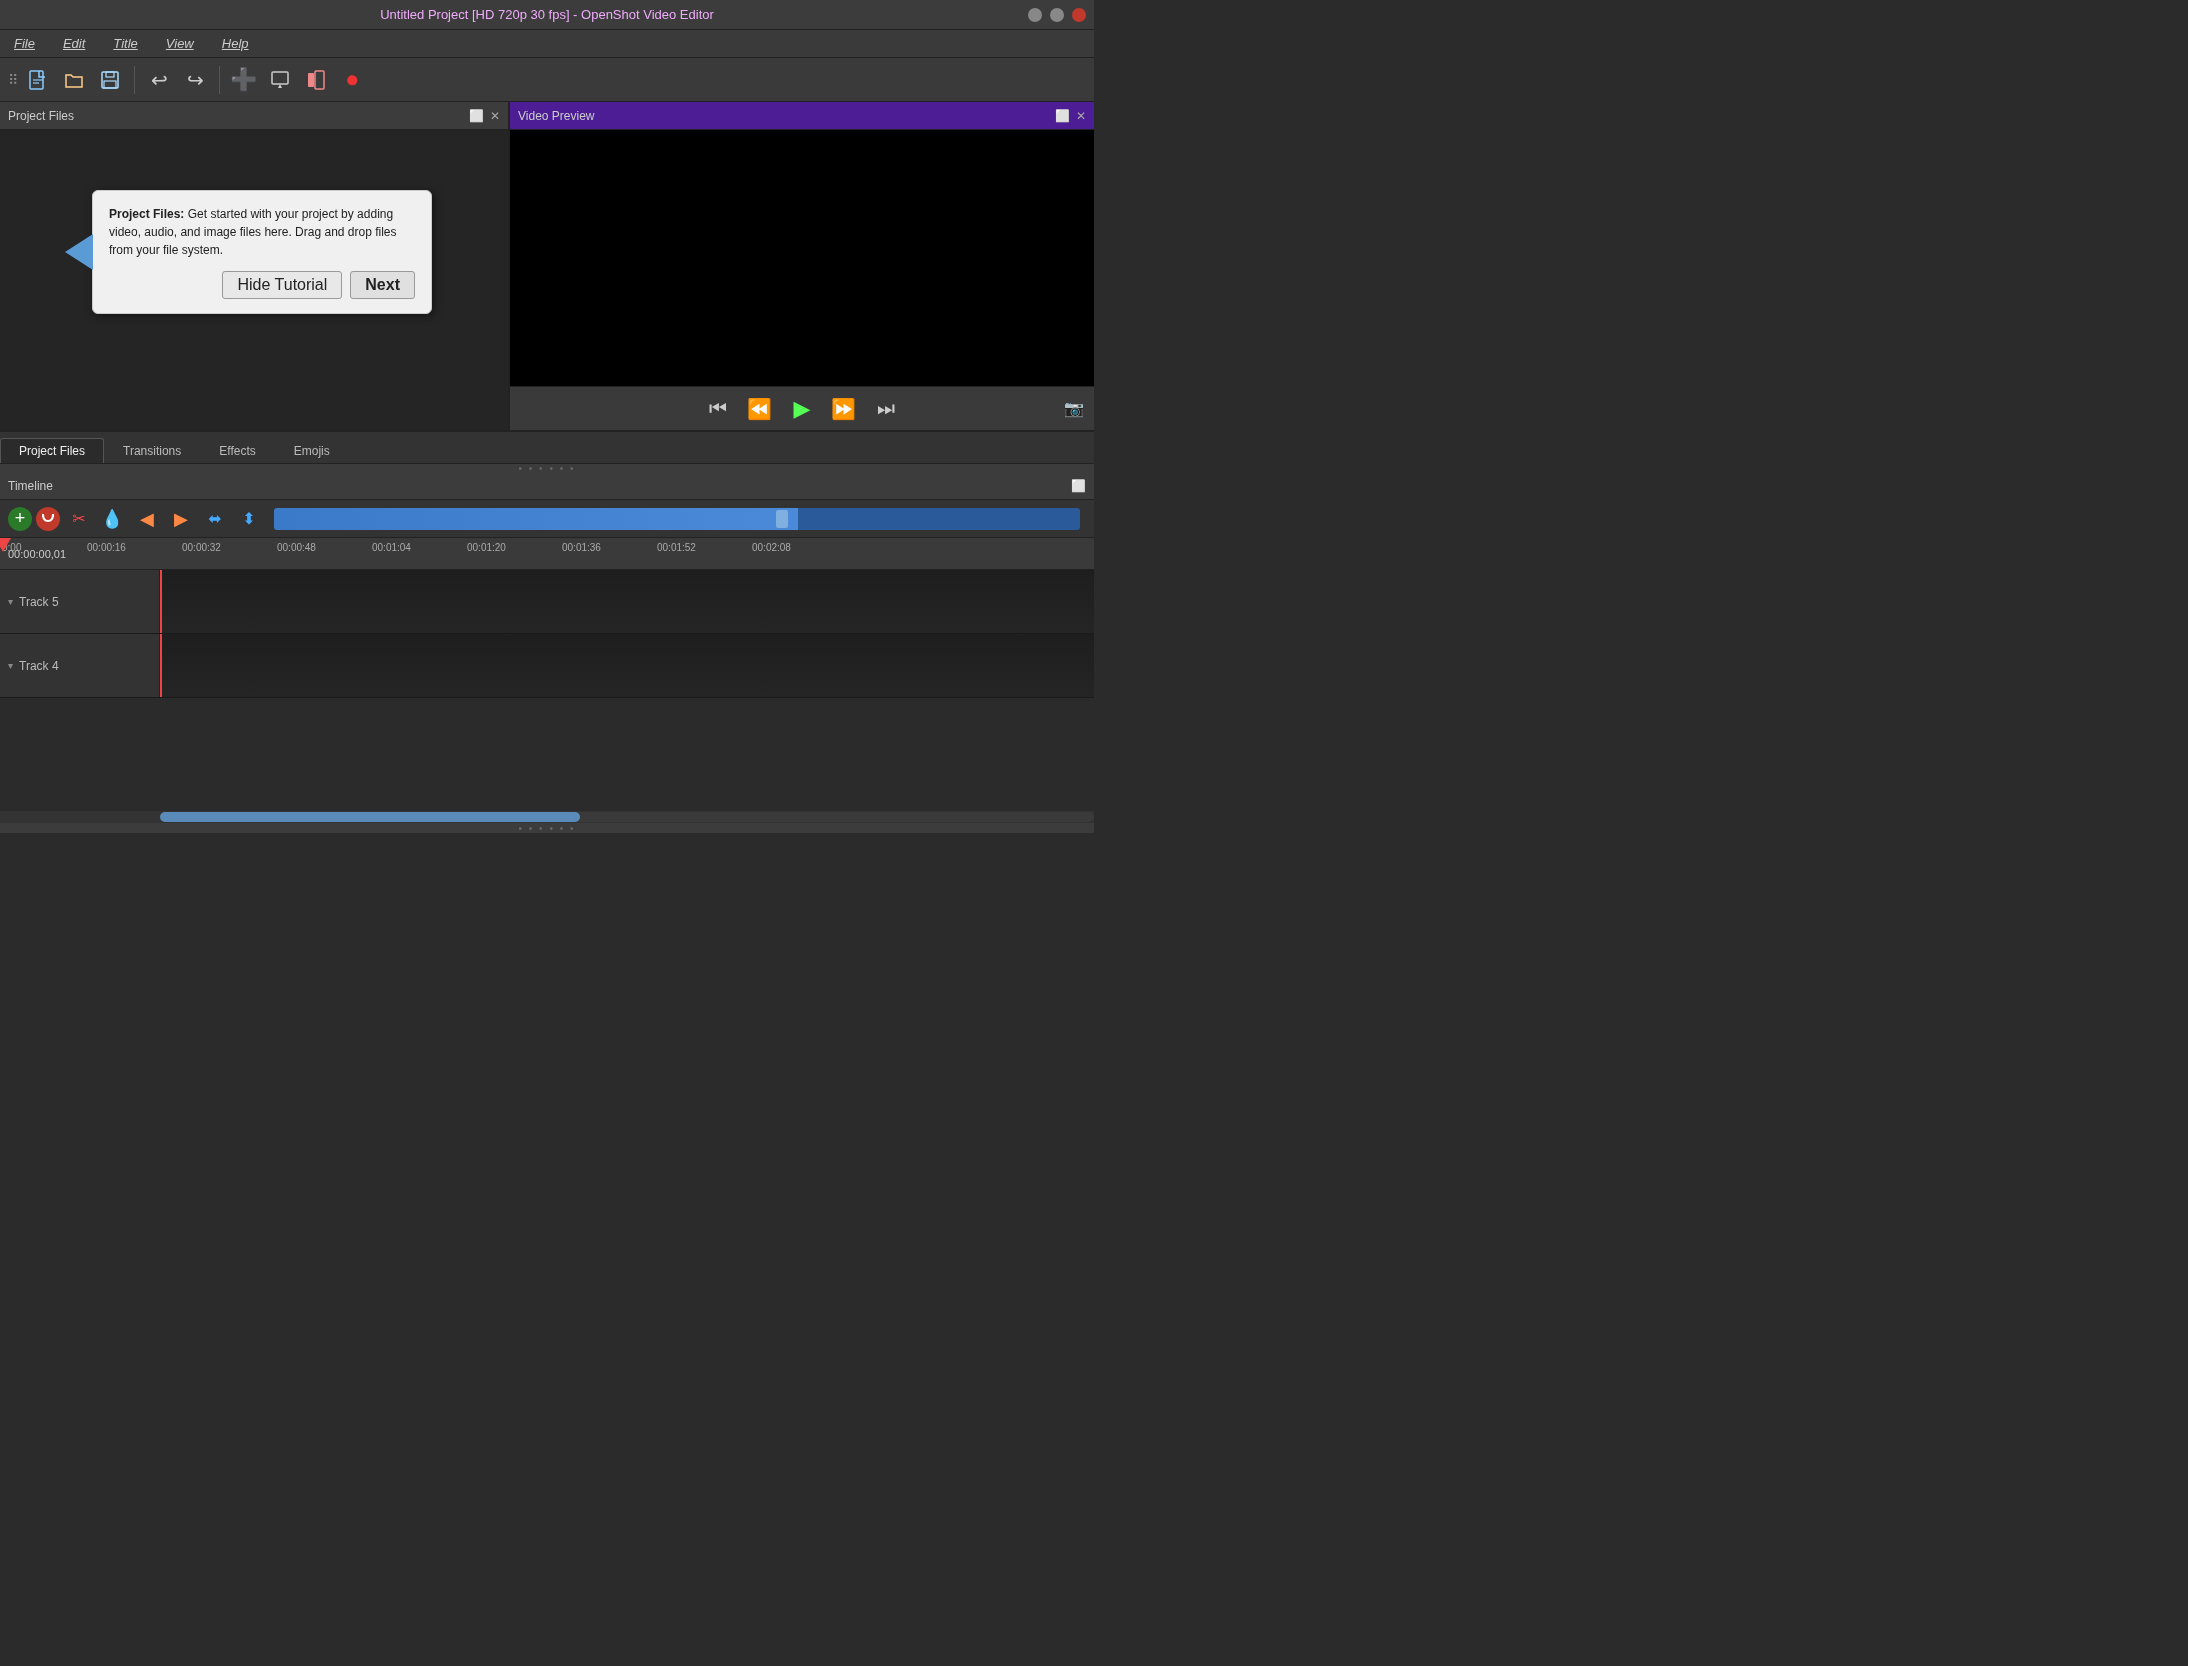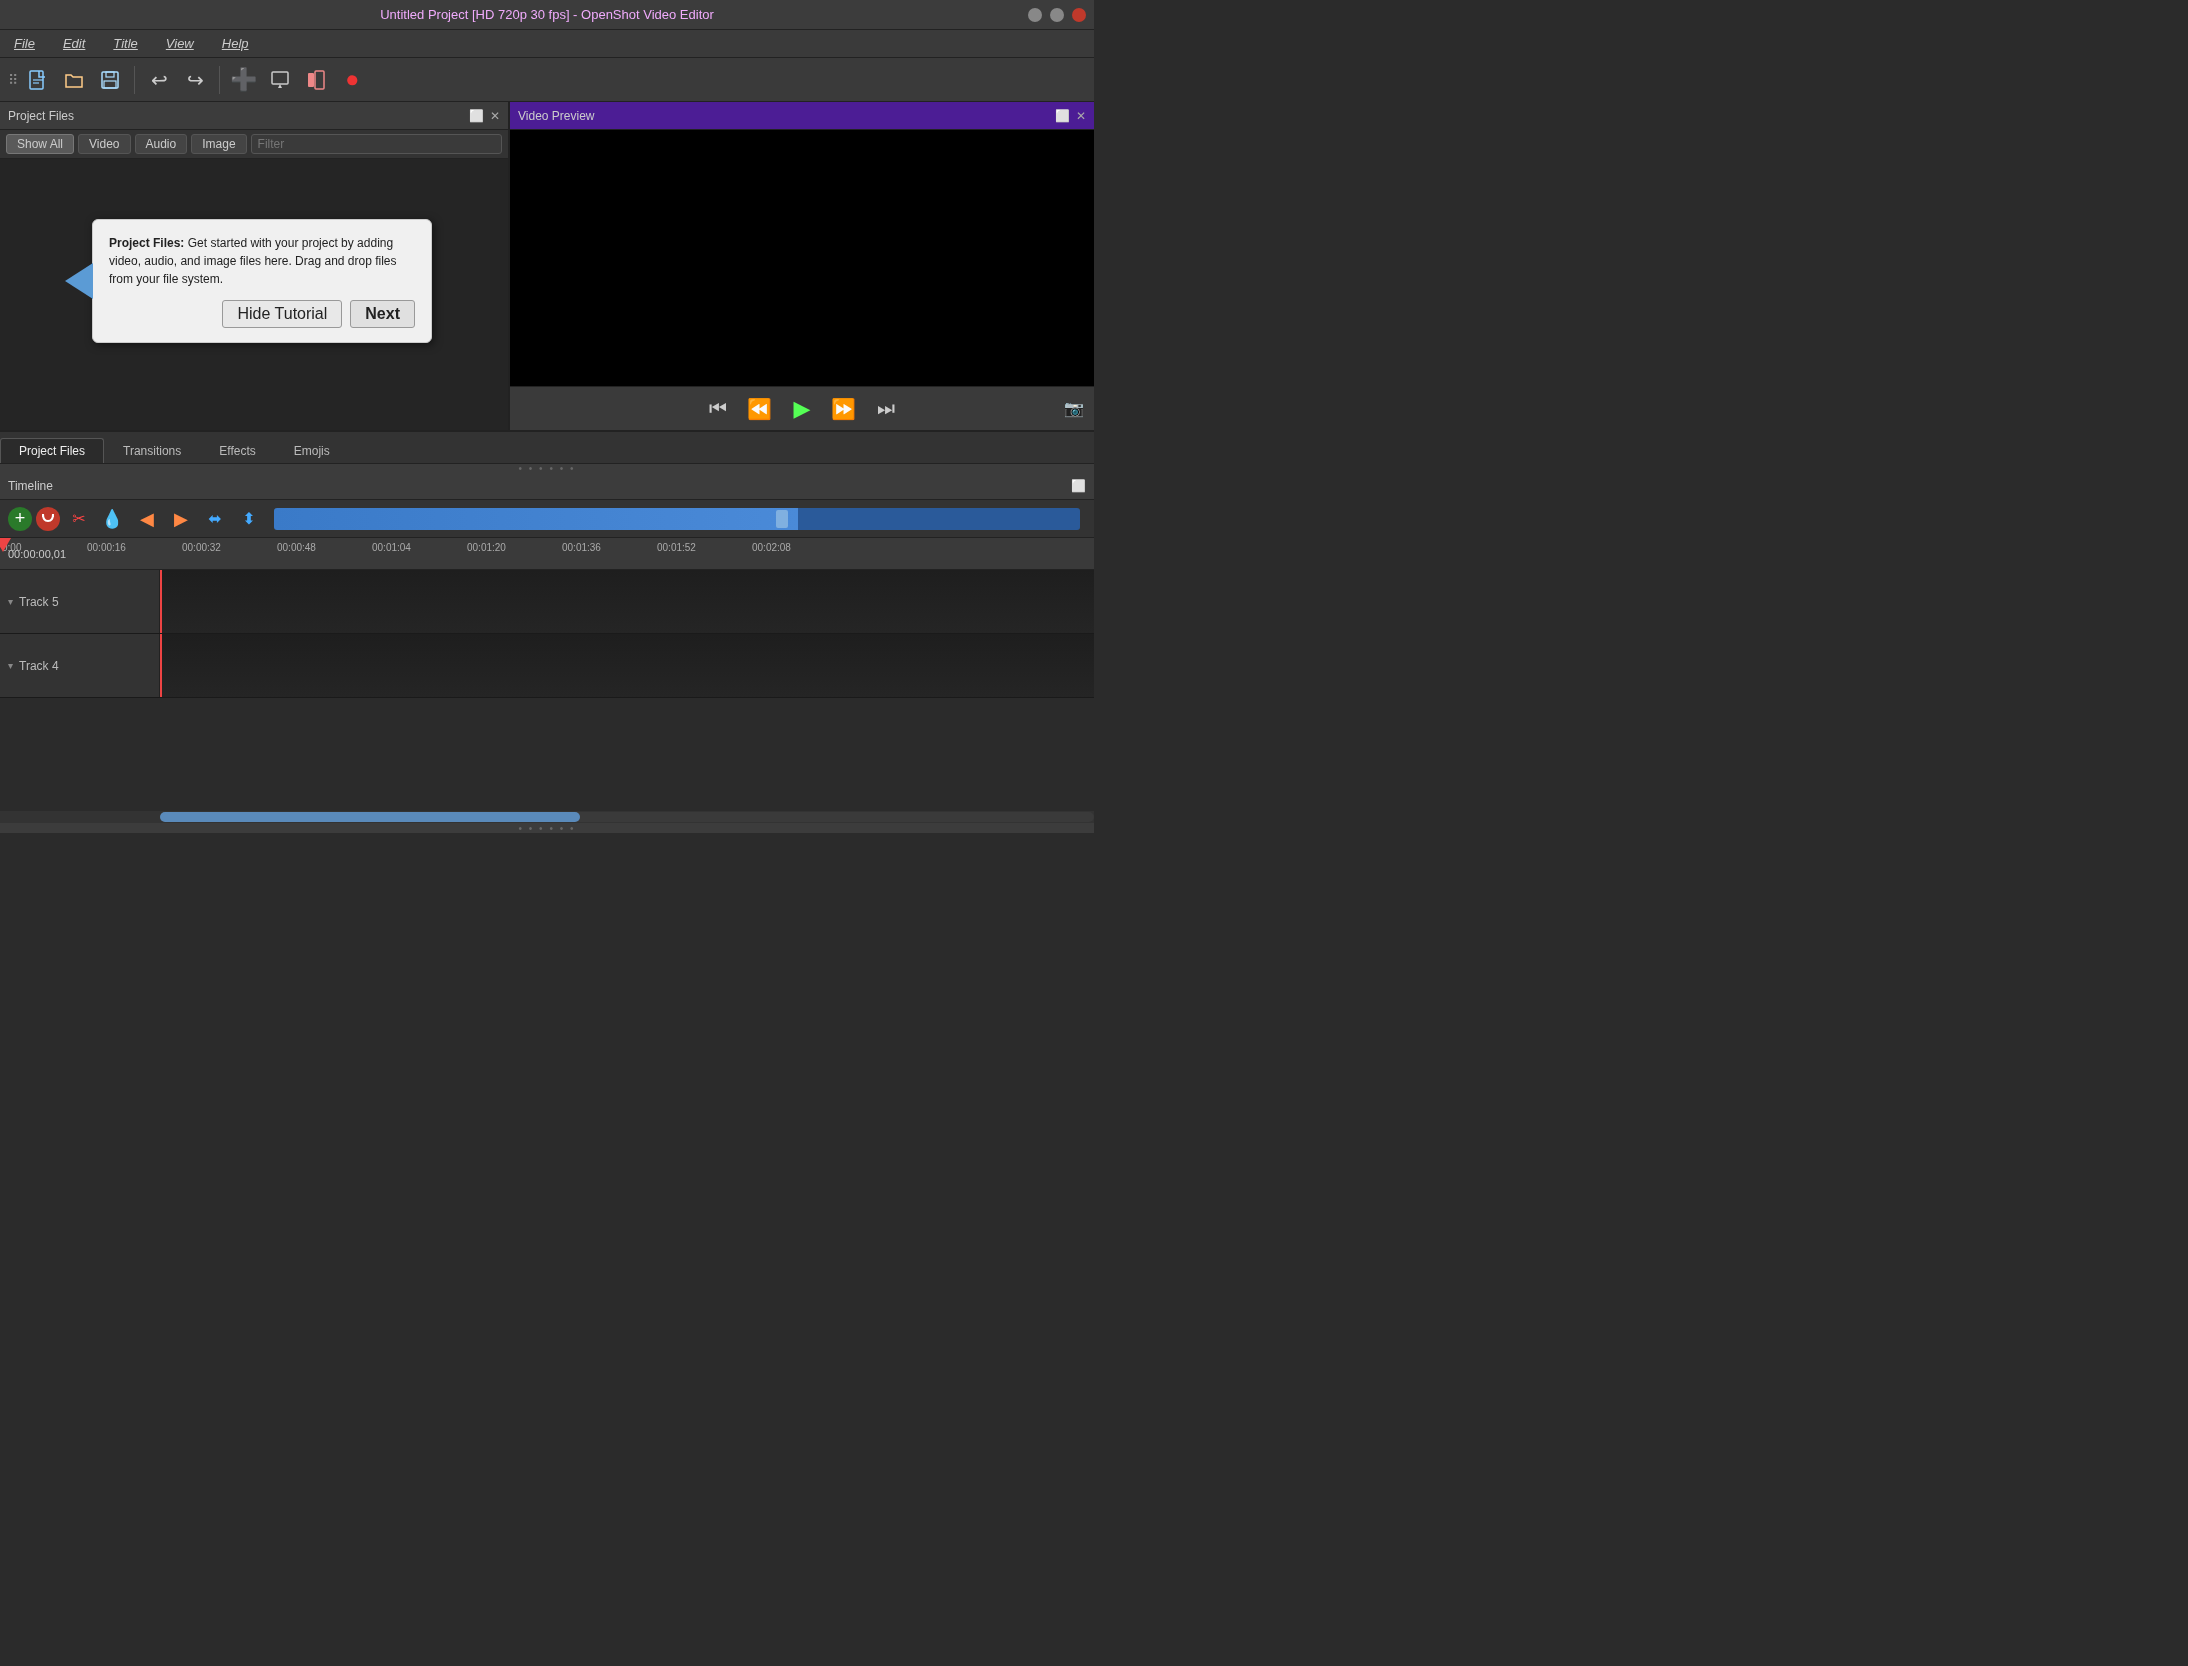--- a/index.html
+++ b/index.html
@@ -471,27 +471,20 @@
   <div id="upper-section">
 
     <div id="project-files-panel">
       <div class="panel-header">
         <span class="panel-header-title">Project Files</span>
         <div class="panel-header-icons">
           <span class="panel-icon">⬜</span>
           <span class="panel-icon">✕</span>
         </div>
       </div>
-      <div class="filter-bar">
-        <button class="filter-btn active">Show All</button>
-        <button class="filter-btn">Video</button>
-        <button class="filter-btn">Audio</button>
-        <button class="filter-btn">Image</button>
-        <input class="filter-input" type="text" placeholder="Filter" style="">
-      </div>
       <div class="project-files-content">
 
         <div id="tutorial-bubble">
           <div class="tutorial-arrow"></div>
           <div class="tutorial-text">
             <strong>Project Files:</strong>
             <span> Get started with your project by adding video, audio, and image files here. Drag and drop files from your file system.</span>
           </div>
           <div class="tutorial-buttons">
             <button class="tut-btn">Hide Tutorial</button>

